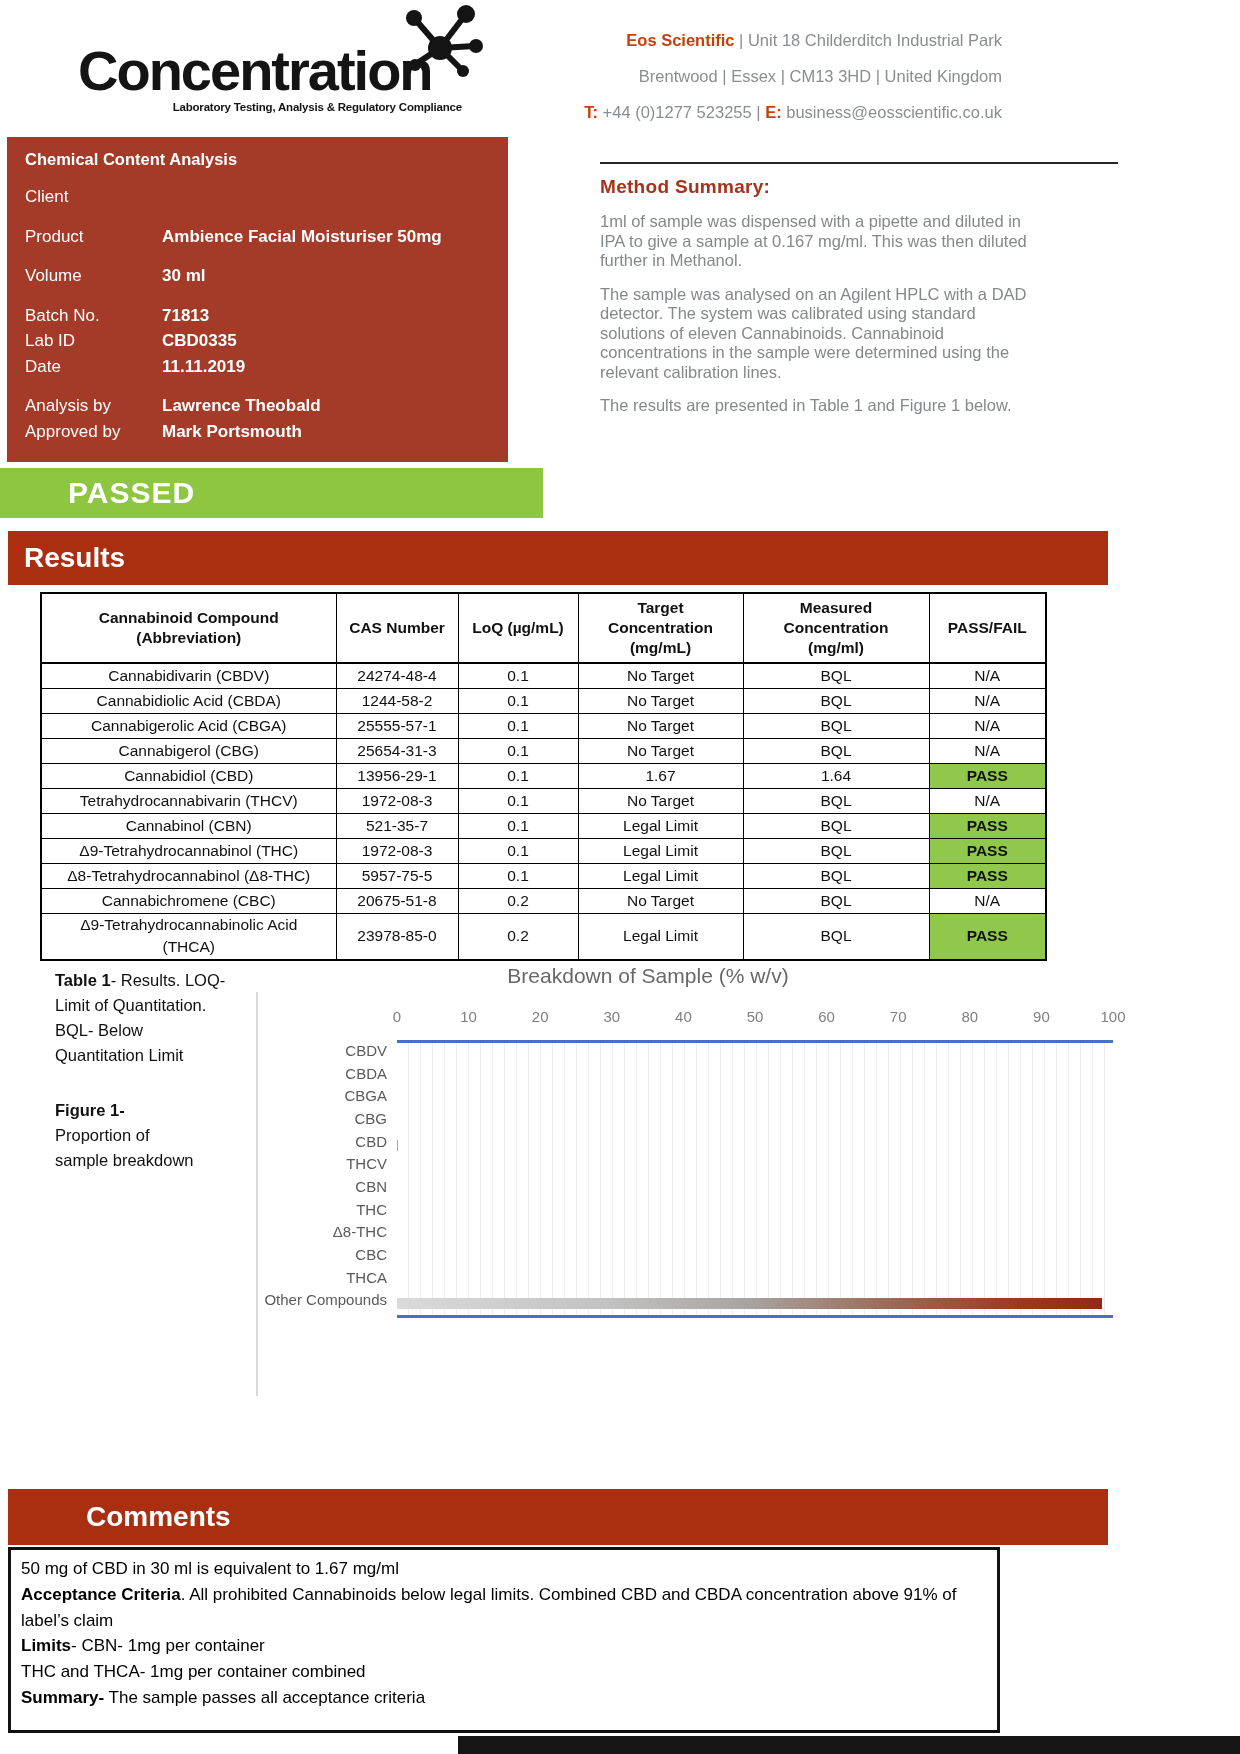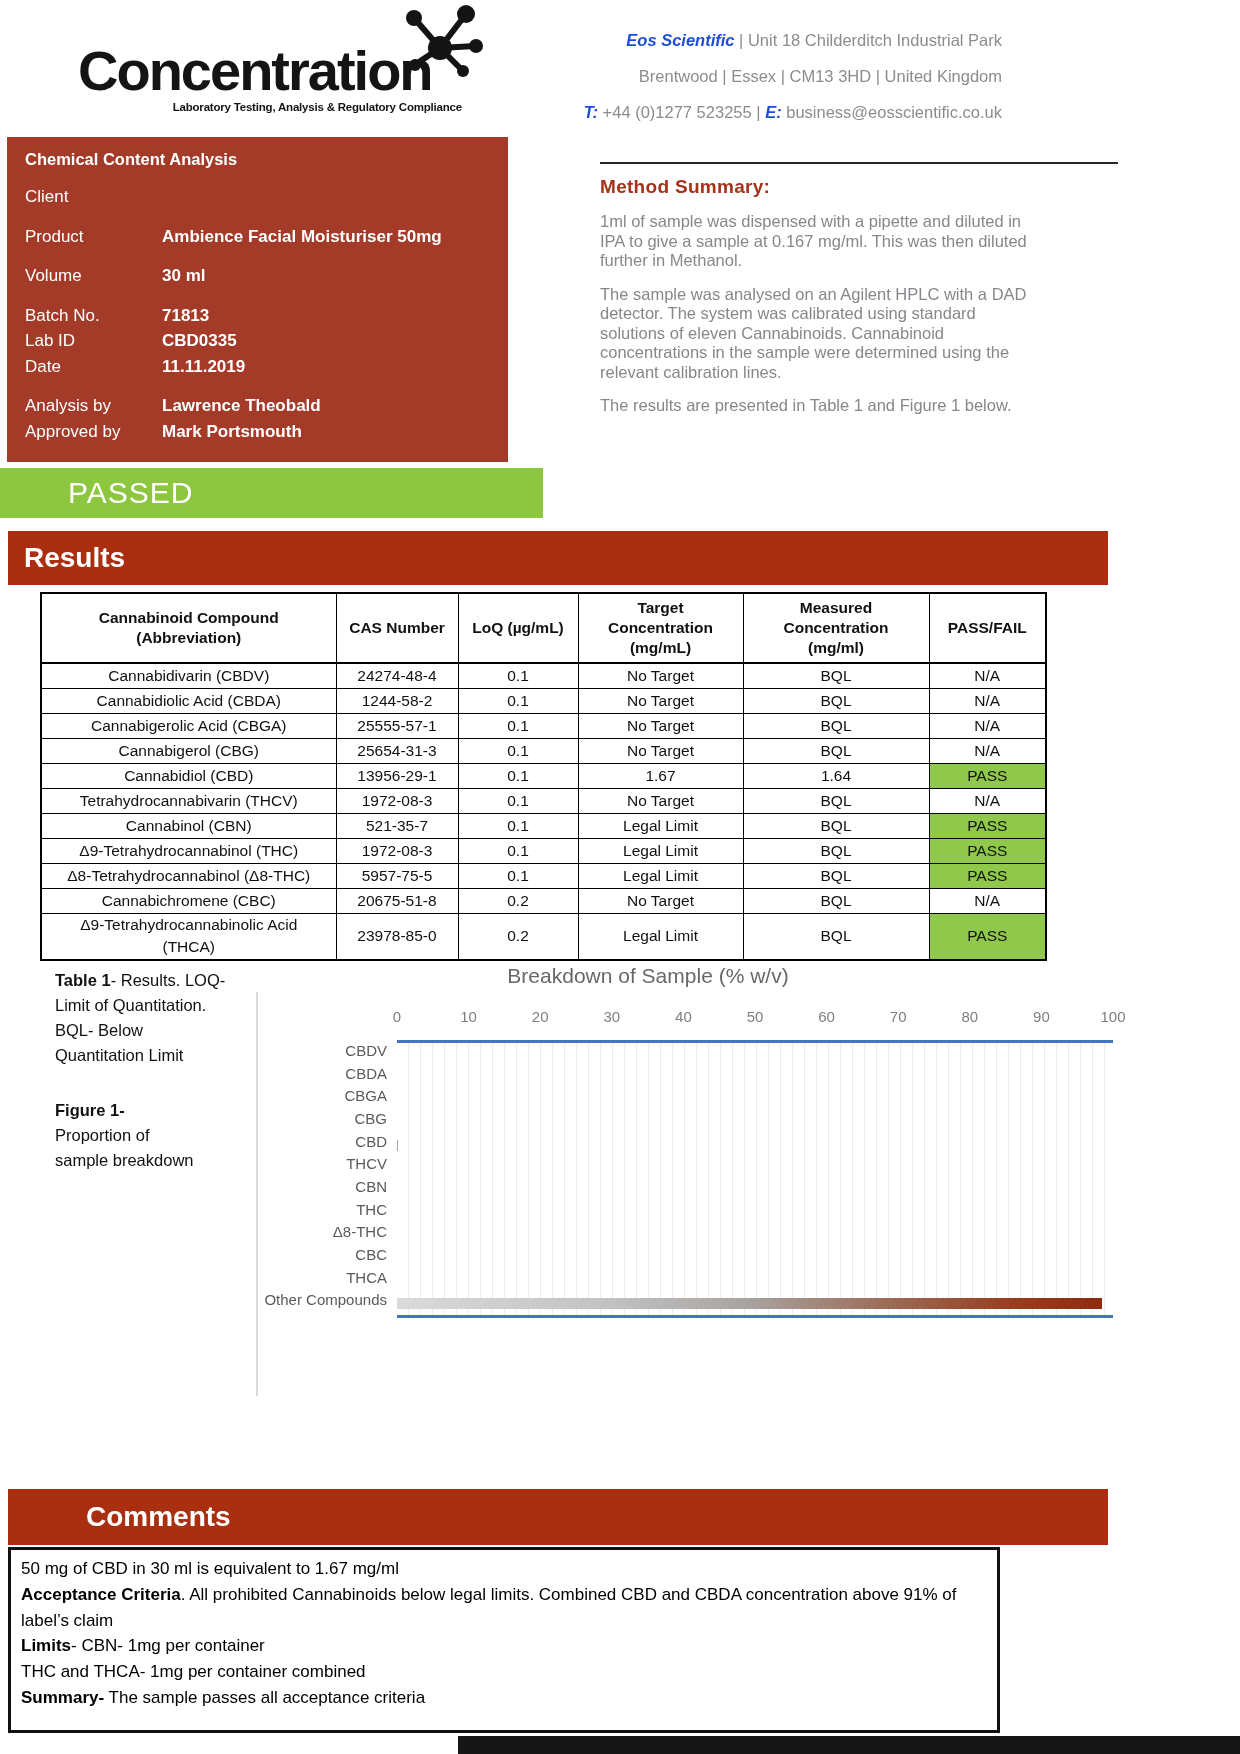--- a/index.html
+++ b/index.html
@@ -7,54 +7,54 @@
        font-family:"Liberation Sans",sans-serif;color:#111;overflow:hidden;}
 
   
   #logoText{position:absolute;left:78px;top:38px;font-size:56px;font-weight:800;
             letter-spacing:-2px;color:#141414;}
   #logoTag{position:absolute;left:92px;top:101px;width:370px;text-align:right;
            font-size:11.5px;font-weight:700;letter-spacing:-0.2px;color:#141414;}
   #molecule{position:absolute;left:402px;top:2px;}
   #contact{position:absolute;right:238px;top:22px;text-align:right;
            font-size:16.5px;line-height:36px;color:#8a8d90;}
-  #contact .cb{font-weight:700;color:#1d4ed8;font-style:italic;}
+  #contact .cb{font-weight:700;color:#c2410c;}
 
   
   #infoBox{position:absolute;left:7px;top:137px;width:501px;height:325px;
            background:#A43A28;color:#fff;padding:12px 0 0 18px;box-sizing:border-box;}
   #infoTitle{font-size:16.5px;font-weight:700;line-height:21px;}
   .info-row{display:flex;line-height:25.5px;font-size:17px;}
   .info-row.spaced{margin-top:14px;}
   .info-label{width:137px;flex:none;font-weight:400;}
   .info-value{font-weight:700;}
 
   
   #method{position:absolute;left:600px;top:150px;width:518px;border-top:2px solid #262626;margin-top:12px;}
   #methodTitle{margin-top:12px;font-size:19px;font-weight:700;color:#A5321A;letter-spacing:0.3px;}
   .mp{width:445px;margin:14px 0 0 0;font-size:16.5px;line-height:19.5px;color:#85888B;}
 
   
   #passed{position:absolute;left:0;top:468px;width:543px;height:50px;background:#8DC63F;
-          color:#fff;font-size:30px;font-weight:400;line-height:50px;padding-left:68px;
+          color:#fff;font-size:30px;font-weight:700;line-height:50px;padding-left:68px;
           box-sizing:border-box;letter-spacing:1px;}
   .redbar{position:absolute;left:8px;width:1100px;background:#AA2F10;color:#fff;
           font-size:28px;font-weight:700;box-sizing:border-box;padding-left:78px;}
   #resultsBar{top:531px;height:54px;line-height:54px;padding-left:16px;}
   #commentsBar{top:1489px;height:56px;line-height:56px;}
 
   
   #resultsTable{position:absolute;left:40px;top:592px;width:1005px;border-collapse:collapse;
                 table-layout:fixed;border:2px solid #000;}
   #resultsTable th,#resultsTable td{border:1px solid #000;text-align:center;
                 padding:0 2px;white-space:pre-line;}
   #resultsTable th{height:68px;font-size:15.5px;font-weight:700;line-height:1.3;
                 border-bottom:2px solid #000;}
   #resultsTable td{height:24px;font-size:15.5px;line-height:1.45;}
-  #resultsTable td.pass{background:#8FC84A;font-weight:400;}
+  #resultsTable td.pass{background:#8FC84A;font-weight:700;}
 
   
   #tableCaption{position:absolute;left:55px;top:968px;width:182px;font-size:16.5px;line-height:25px;}
   #tableCaption p{margin:0;}
   #tableCaption p.figcap{margin-top:30px;}
   .pre{white-space:pre-line;}
 
   
   #chart{position:absolute;left:250px;top:958px;width:870px;height:362px;}
   #chartTitle{position:absolute;left:0;top:6px;width:796px;text-align:center;

